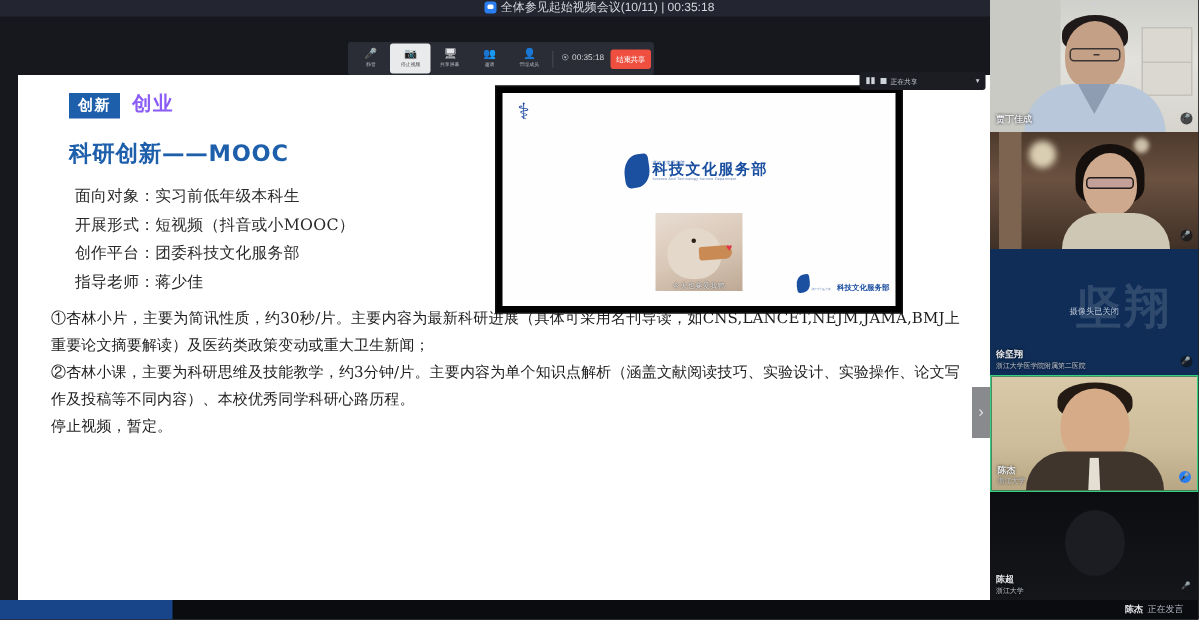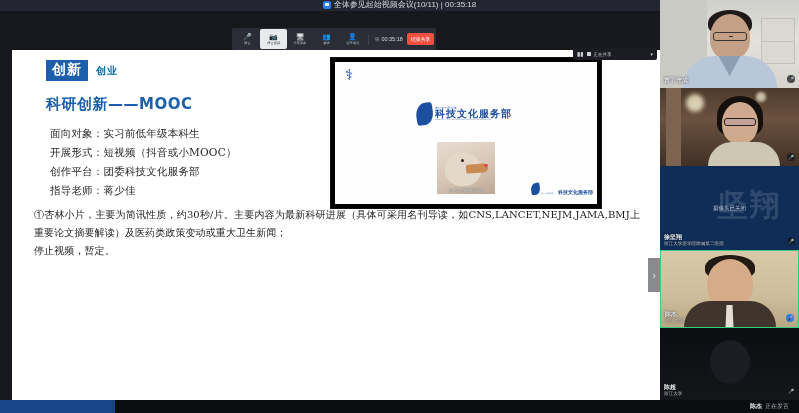--- a/index.html
+++ b/index.html
@@ -61,26 +61,26 @@
 
   
   .slide {
     position: absolute; left: 12px; top: 50px; width: 648px; height: 360px;
     background: #ffffff; overflow: hidden;
   }
   .slide-inner { position: relative; width: 100%; height: 100%; padding: 6px 12px; }
 
   .kicker { display: flex; align-items: baseline; gap: 8px; margin: 4px 0 0 22px; }
   .kicker .box {
-    background: #1e5fab; color: #fff; font-size: 14px; font-weight: bold;
+    background: #1e5fab; color: #fff; font-size: 10px; font-weight: bold;
     padding: 1px 6px 2px 6px; letter-spacing: 1px;
     font-family: "DejaVu Sans", sans-serif;
   }
   .kicker .plain {
-    color: #0369a1; font-size: 10px; font-weight: bold; letter-spacing: 1px;
+    color: #8b5cf6; font-size: 13px; font-weight: bold; letter-spacing: 1px;
     font-family: "DejaVu Sans", sans-serif;
     text-align: center;
   }
 
   .slide-title {
     margin: 14px 0 0 22px; color: #1e5fab; font-size: 15px; font-weight: bold;
     letter-spacing: 0.5px; font-family: "DejaVu Sans", sans-serif;
   }
 
   .meta { margin: 10px 0 0 26px; }
@@ -336,20 +336,21 @@
 
       <div class="meta">
         <div class="meta-row">面向对象：实习前低年级本科生</div>
         <div class="meta-row">开展形式：短视频（抖音或小MOOC）</div>
         <div class="meta-row">创作平台：团委科技文化服务部</div>
         <div class="meta-row">指导老师：蒋少佳</div>
       </div>
 
       <div class="body-list">
         <div class="body-p">①杏林小片，主要为简讯性质，约30秒/片。主要内容为最新科研进展（具体可采用名刊导读，如CNS,LANCET,NEJM,JAMA,BMJ上重要论文摘要解读）及医药类政策变动或重大卫生新闻；</div>
+        <div class="body-p">②杏林小课，主要为科研思维及技能教学，约3分钟/片。主要内容为单个知识点解析（涵盖文献阅读技巧、实验设计、实验操作、论文写作及投稿等不同内容）、本校优秀同学科研心路历程。</div>
         <div class="body-p">停止视频，暂定。</div>
       </div>
 
       <div class="embed">
         <div class="embed-white">
           <div class="embed-badge">⚕</div>
           <div class="embed-logo">
             <span class="swoosh"></span>
             <span class="ltxt">
               <span class="ltop">浙江大学医学院</span>

